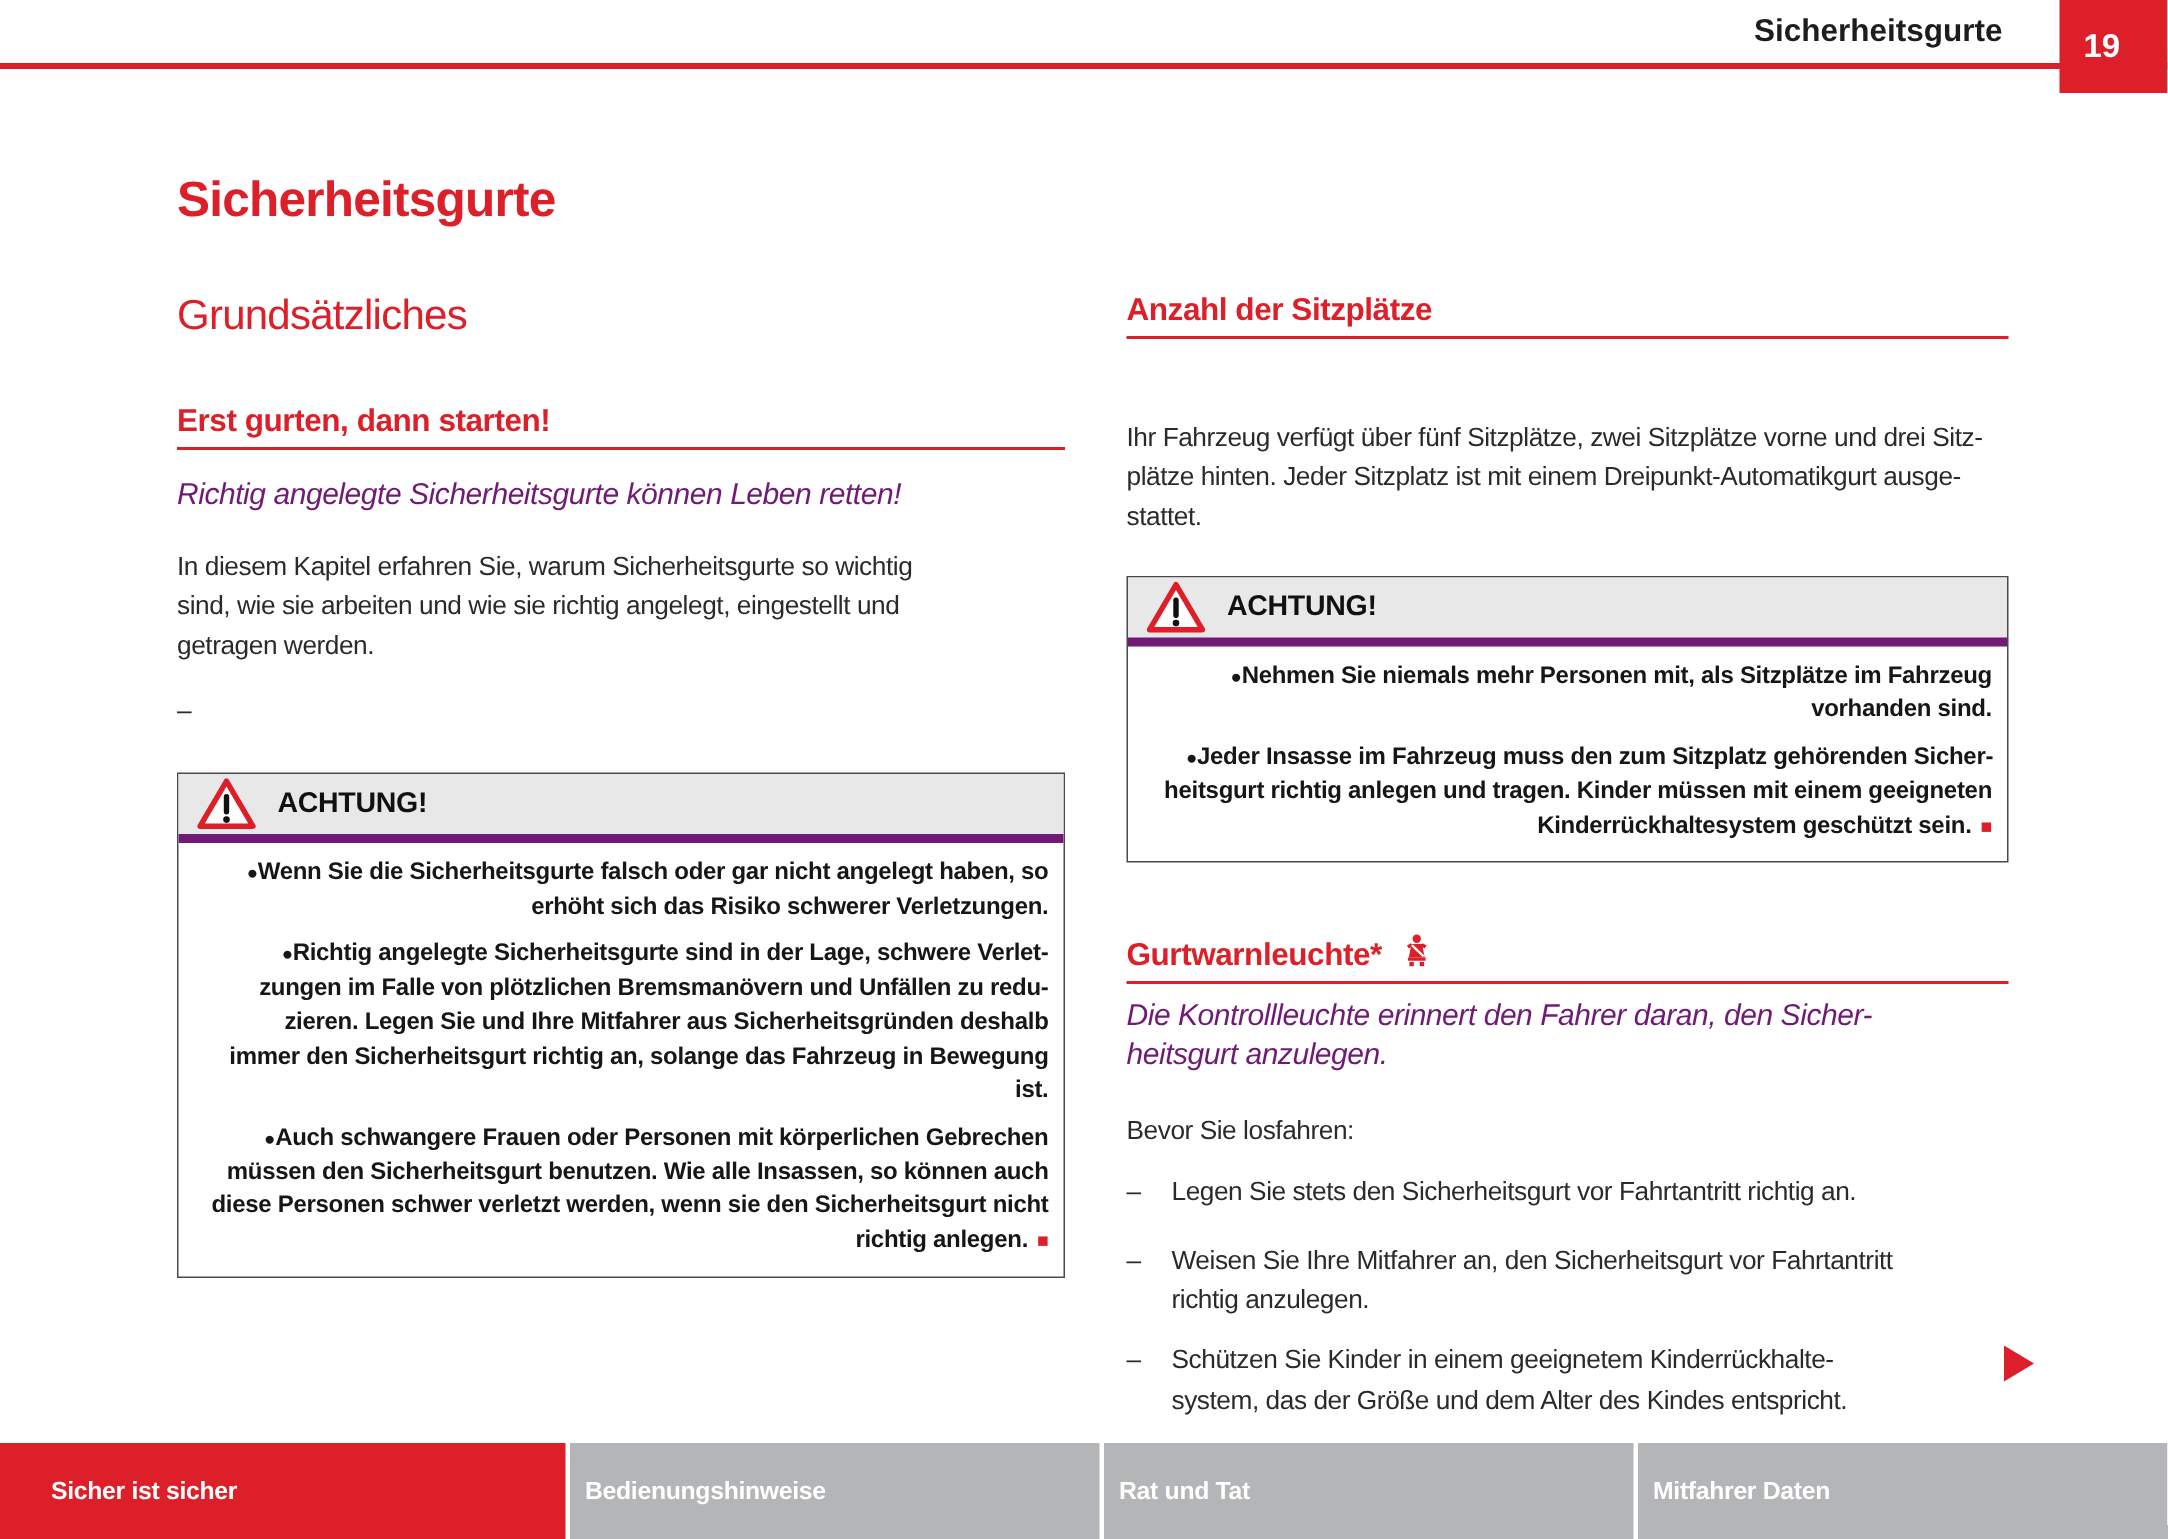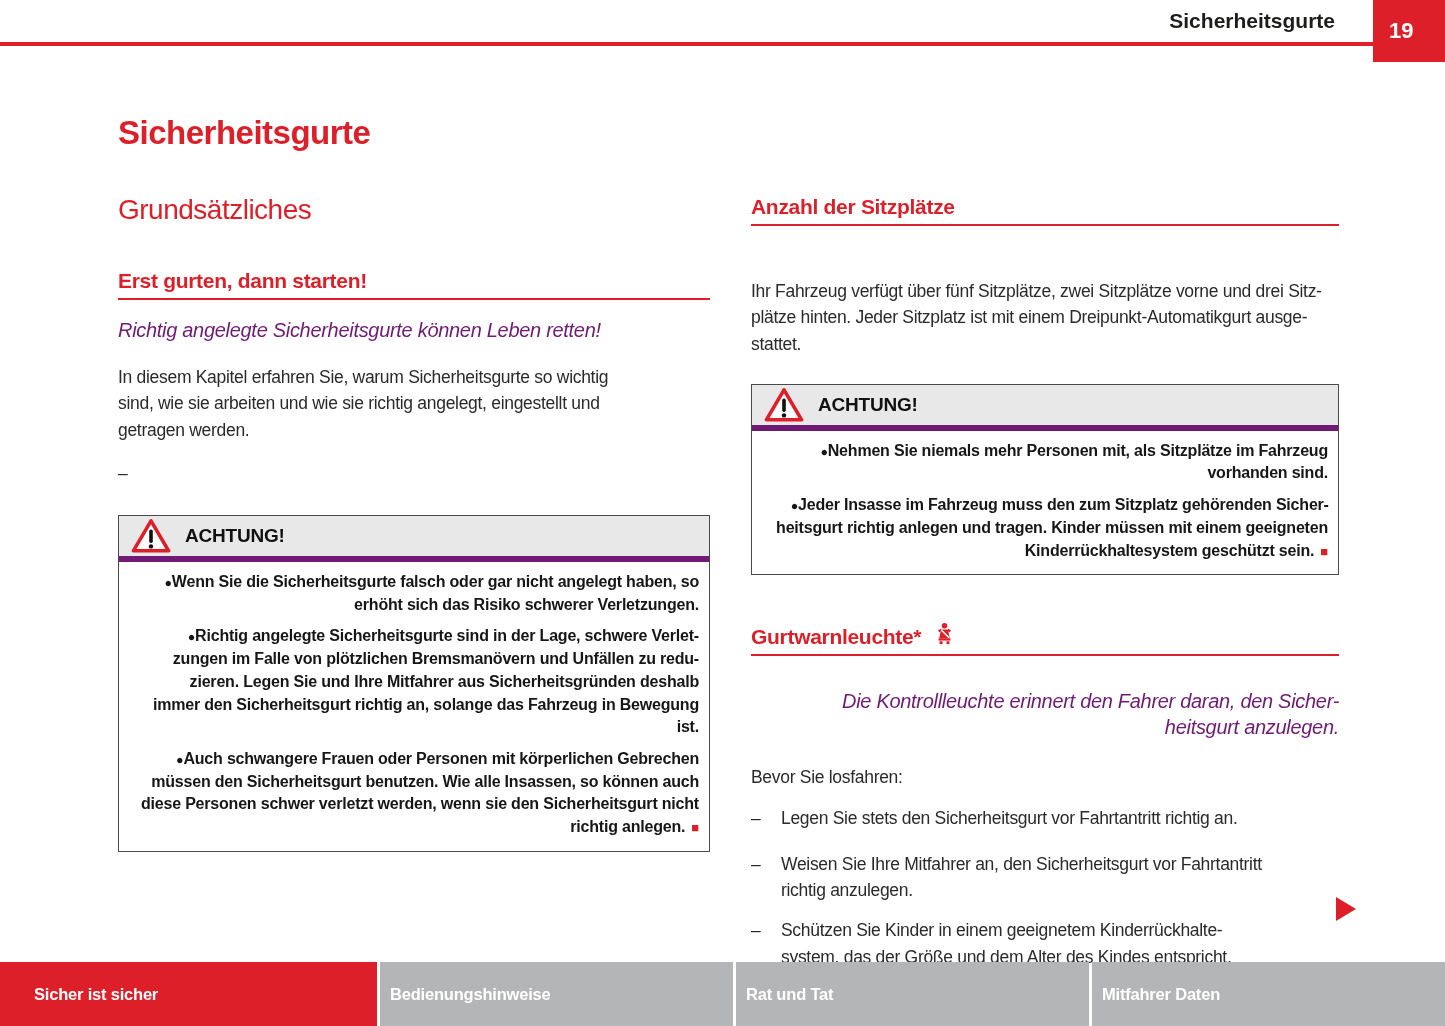--- a/index.html
+++ b/index.html
@@ -184,21 +184,21 @@
           <rect x="17" y="57" width="9" height="9" fill="#dc1f28"></rect>
           <rect x="38" y="57" width="9" height="9" fill="#dc1f28"></rect>
           <path d="M12 24 l8 -5 l4 6 l-8 5 z" fill="#dc1f28"></path>
           <path d="M52 24 l-8 -5 l-4 6 l8 5 z" fill="#dc1f28"></path>
           <line x1="22" y1="23" x2="46" y2="46" stroke="#ffffff" stroke-width="4.5"></line>
         </svg>
       </div>
       <div class="sub-rule"></div>
     </div>
 
-    <div class="lead" style="margin-top:32px;text-align:right;">Die Kontrollleuchte erinnert den Fahrer daran, den Sicher-
+    <div class="lead" style="margin-top:8px;">Die Kontrollleuchte erinnert den Fahrer daran, den Sicher-
 heitsgurt anzulegen.</div>
 
     <div class="body-par" style="margin-top:24px;">Bevor Sie losfahren:</div>
 
     <div class="dash-item" style="margin-top:14px;">
       <span class="dash-marker">–</span>
       <div class="dash-text">Legen Sie stets den Sicherheitsgurt vor Fahrtantritt richtig an.</div>
     </div>
     <div class="dash-item" style="margin-top:20px;">
       <span class="dash-marker">–</span>

